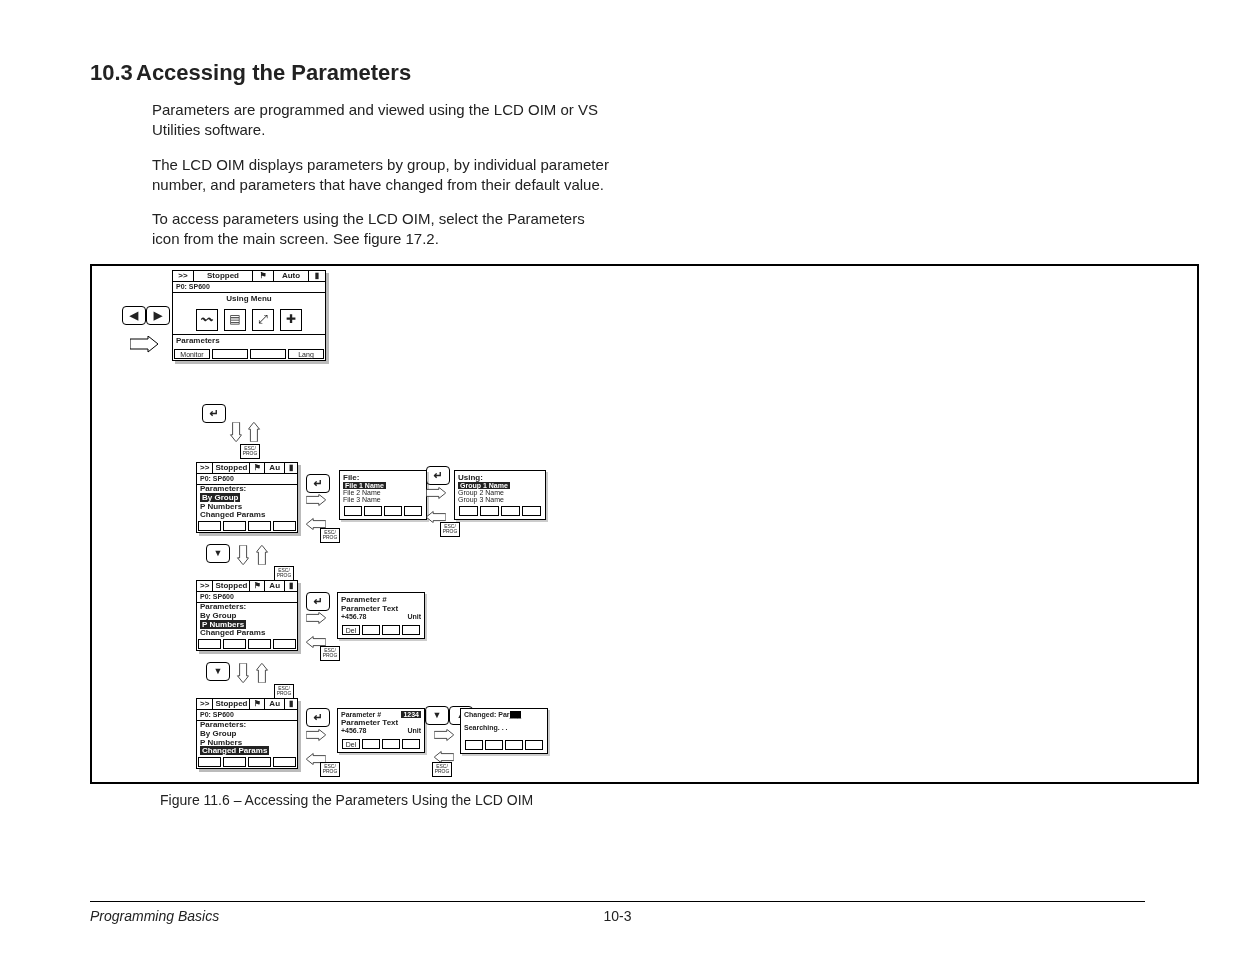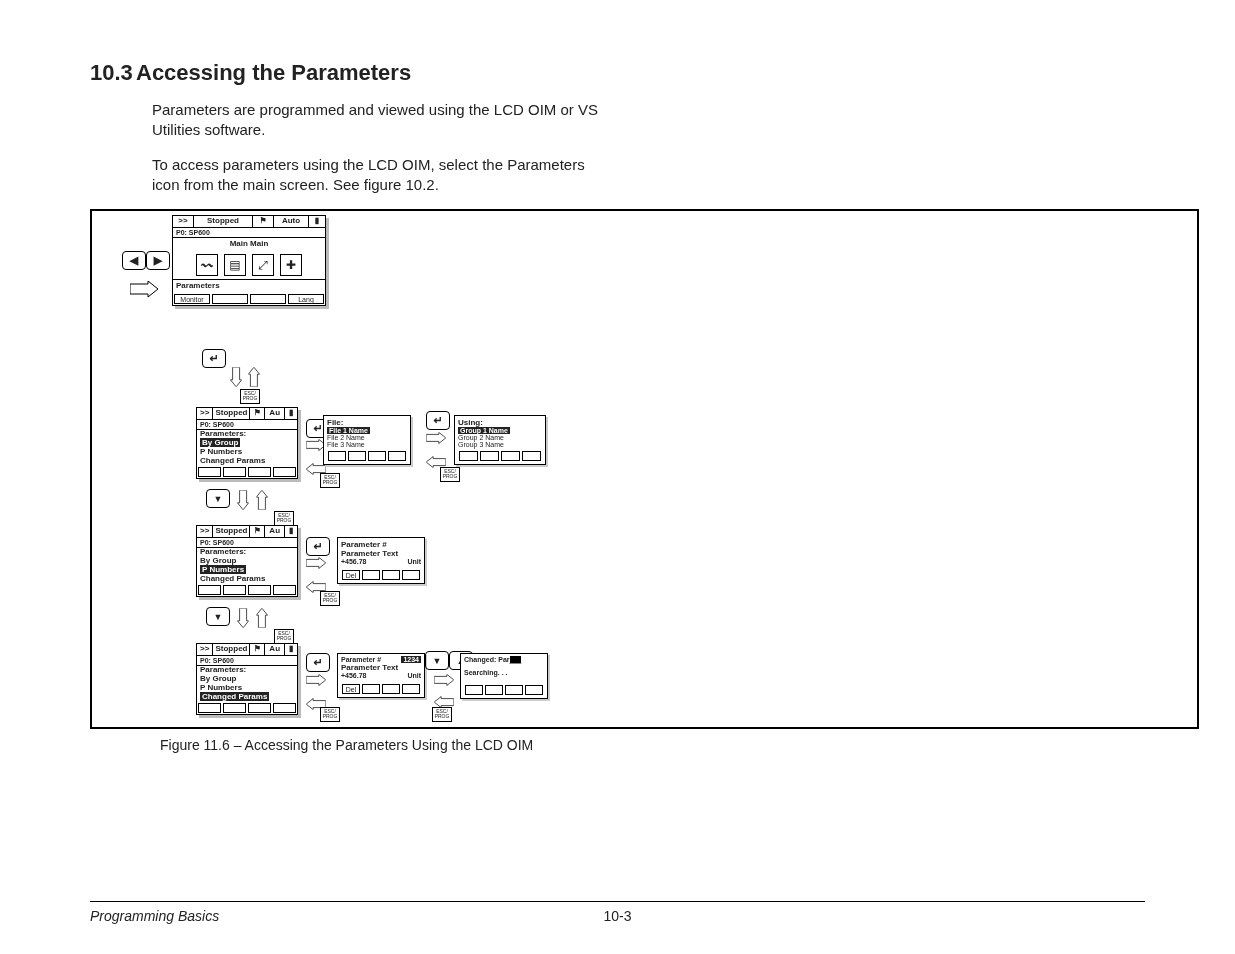--- a/index.html
+++ b/index.html
@@ -40,21 +40,22 @@
 </style>
 </head>
 <body>
 
 <div class="page">
 <h2>
   <span class="num">10.3</span><span>Accessing the Parameters</span>
 </h2>
 <div class="body">
   <p>Parameters are programmed and viewed using the LCD OIM or VS Utilities software.</p>
-  <p>To access parameters using the LCD OIM, select the Parameters icon from the main screen. See figure 10.2.</p>
+  <p>The LCD OIM displays parameters by group, by individual parameter number, and parameters that have changed from their default value.</p>
+  <p>To access parameters using the LCD OIM, select the Parameters icon from the main screen. See figure 17.2.</p>
 </div>
 
 <div class="figbox">
 
   <div class="keybtn" style="left:30px;top:40px">◀</div>
   <div class="keybtn" style="left:54px;top:40px">▶</div>
   <div class="bigarrow" style="left:38px;top:70px">
     <svg viewBox="0 0 28 22">
           <path d="M0 3h18v-3l10 8-10 8v-3H0z" fill="#fff" stroke="#000"></path>
         </svg>
@@ -62,21 +63,21 @@
 
   <div class="panel" style="left:80px;top:4px;width:152px">
     <div class="titlebar">
       <div style="width:16px">&gt;&gt;</div>
       <div style="flex:1">Stopped</div>
       <div style="width:16px">⚑</div>
       <div style="width:30px">Auto</div>
       <div style="width:12px">▮</div>
     </div>
     <div class="p0">P0: SP600</div>
-    <div class="hdr">Main Main</div>
+    <div class="hdr">Using Menu</div>
     <div class="iconrow">
       <div class="icon">〰</div>
       <div class="icon">▤</div>
       <div class="icon">⤢</div>
       <div class="icon">✚</div>
     </div>
     <div style="border-top:1px solid #000;padding:2px 3px;font-weight:bold">Parameters</div>
     <div class="softkeys">
       <div>Monitor</div>
           <div></div>
@@ -118,21 +119,21 @@
   <div class="keybtn" style="left:214px;top:208px">↵</div>
   <div class="bigarrow" style="left:210px;top:225px;transform:scale(0.7)"><svg viewBox="0 0 28 22">
           <path d="M0 3h18v-3l10 8-10 8v-3H0z" fill="#fff" stroke="#000"></path>
         </svg></div>
   <div class="bigarrow" style="left:210px;top:245px;transform:scale(0.7) rotate(180deg)"><svg viewBox="0 0 28 22">
           <path d="M0 3h18v-3l10 8-10 8v-3H0z" fill="#fff" stroke="#000"></path>
         </svg></div>
   <div class="esc" style="left:228px;top:262px">ESC/
 PROG</div>
 
-  <div class="minifg" style="left:231px;top:204px;width:80px">
+  <div class="minifg" style="left:247px;top:204px;width:80px">
     <div class="t">File:</div>
     <div><span class="sel">File 1 Name</span></div>
     <div>File 2 Name</div>
     <div>File 3 Name</div>
     <div class="softkeys" style="margin-top:2px">
           <div></div>
           <div></div>
           <div></div>
           <div></div>
         </div>

